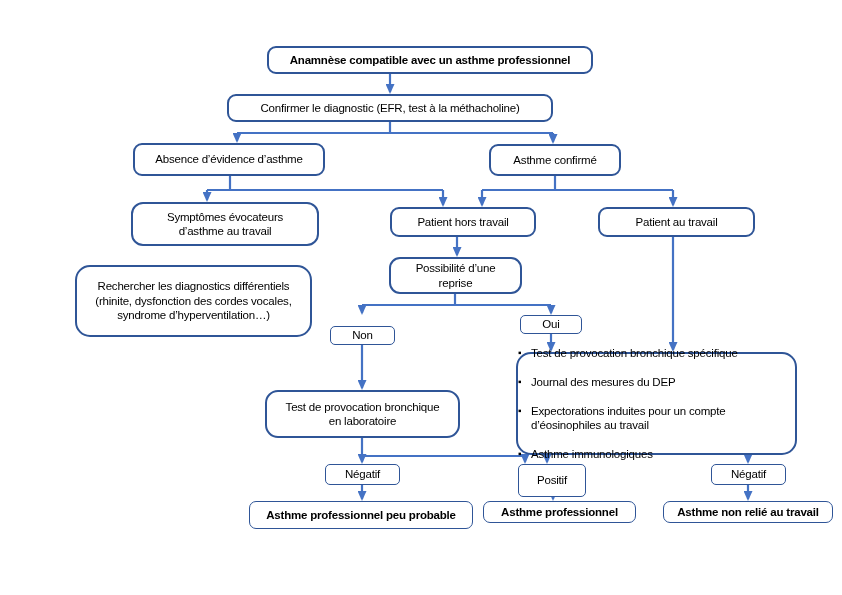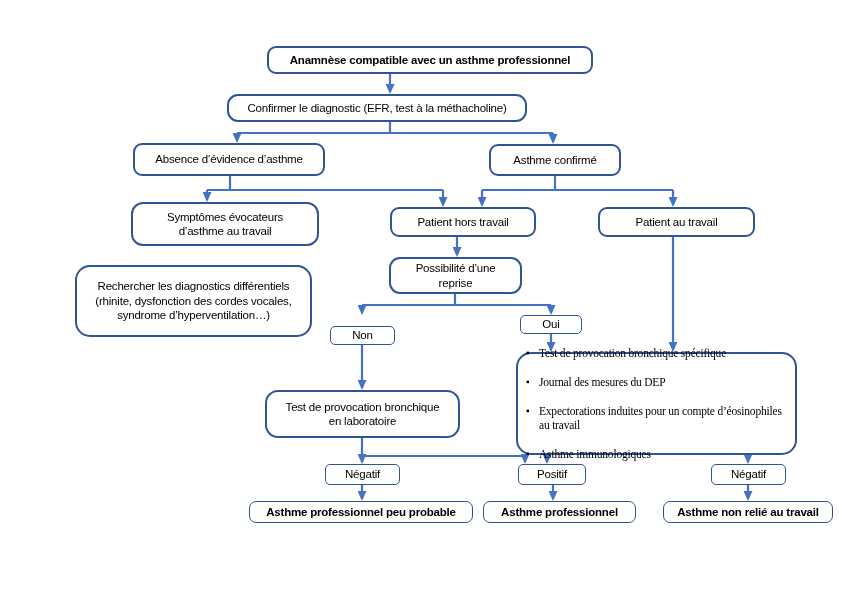--- a/index.html
+++ b/index.html
@@ -11,21 +11,21 @@
   .node{
     position:absolute;box-sizing:border-box;background:#ffffff;
     border:2px solid #2F5597;border-radius:9px;
     display:flex;align-items:center;justify-content:center;text-align:center;
     font-size:11.5px;line-height:14.5px;letter-spacing:-0.2px;
     white-space:pre-line;padding:1px 4px;
   }
   .node.bold{font-weight:bold;}
   .node.small{border-radius:5px;border-width:1.8px;}
   .node.big{border-radius:15px;}
-  .node.bullets{justify-content:flex-start;text-align:left;padding:6px 10px 6px 8px;font-family:Liberation Serif, serif;}
+  .node.bullets{justify-content:flex-start;text-align:left;padding:6px 10px 6px 0;}
   .node.bullets ul{margin:0;padding:0;list-style:none;}
   .node.bullets li{
     position:relative;padding-left:13px;white-space:normal;
     font-size:11.5px;line-height:14.5px;
   }
   .node.bullets li::before{
     content:"▪";position:absolute;left:0;top:0;font-size:10px;color:#000;
   }
 </style>
 </head>
@@ -67,21 +67,21 @@
       <line x1="547" y1="455" x2="547" y2="462" marker-end="url(#arw)"></line>
       <line x1="748" y1="455" x2="748" y2="462" marker-end="url(#arw)"></line>
       <line x1="362" y1="485" x2="362" y2="499" marker-end="url(#arw)"></line>
       <line x1="553" y1="485" x2="553" y2="499" marker-end="url(#arw)"></line>
       <line x1="748" y1="485" x2="748" y2="499" marker-end="url(#arw)"></line>
     </g>
   </svg>
 
   <div class="node bold" style="left:227px;top:46px;width:326px;height:28px;margin-left:40px;">Anamnèse compatible avec un asthme professionnel</div>
 
-  <div class="node" style="left:227px;top:94px;width:300px;height:28px;border-radius:11px;">Confirmer le diagnostic (EFR, test à la méthacholine)</div>
+  <div class="node" style="left:227px;top:94px;width:326px;height:28px;">Confirmer le diagnostic (EFR, test à la méthacholine)</div>
 
   <div class="node" style="left:133px;top:143px;width:192px;height:33px;">Absence d’évidence d’asthme</div>
 
   <div class="node" style="left:489px;top:144px;width:132px;height:32px;">Asthme confirmé</div>
 
   <div class="node" style="left:131px;top:202px;width:188px;height:44px;border-radius:12px;">Symptômes évocateurs
 d’asthme au travail</div>
 
   <div class="node" style="left:390px;top:207px;width:146px;height:30px;">Patient hors travail</div>
 
@@ -105,23 +105,23 @@
     <ul>
       <li>Test de provocation bronchique spécifique</li>
       <li>Journal des mesures du DEP</li>
       <li>Expectorations induites pour un compte d’éosinophiles au travail</li>
       <li>Asthme immunologiques</li>
     </ul>
   </div>
 
   <div class="node small" style="left:325px;top:464px;width:75px;height:21px;">Négatif</div>
 
-  <div class="node small" style="left:518px;top:464px;width:68px;height:21px;">Positif</div>
+  <div class="node small" style="left:518px;top:464px;width:68px;height:33px;">Positif</div>
 
   <div class="node small" style="left:711px;top:464px;width:75px;height:21px;">Négatif</div>
 
-  <div class="node bold small" style="left:249px;top:501px;width:224px;height:22px;border-radius:7px;">Asthme professionnel peu probable</div>
+  <div class="node bold small" style="left:249px;top:501px;width:224px;height:28px;border-radius:7px;">Asthme professionnel peu probable</div>
 
   <div class="node bold small" style="left:663px;top:501px;width:170px;height:22px;border-radius:7px;">Asthme non relié au travail</div>
 
   <div class="node bold small" style="left:483px;top:501px;width:153px;height:22px;border-radius:7px;">Asthme professionnel</div>
 
 </div>
 
 </body></html>

